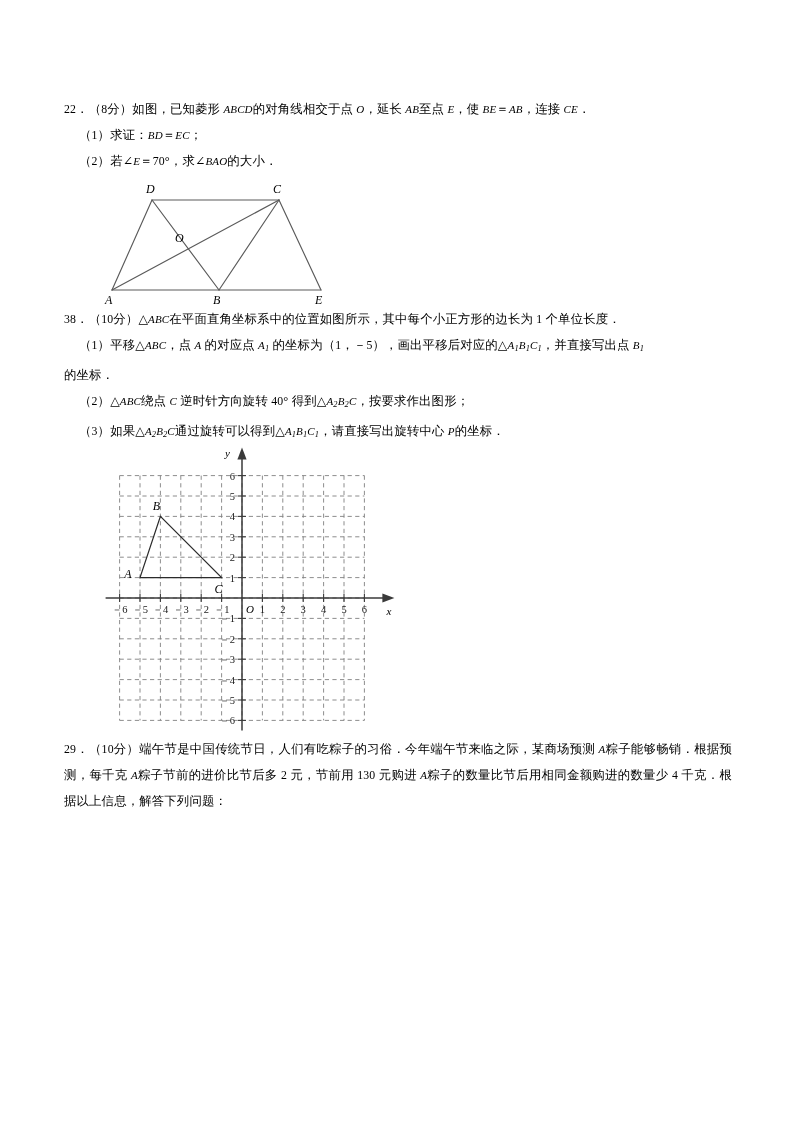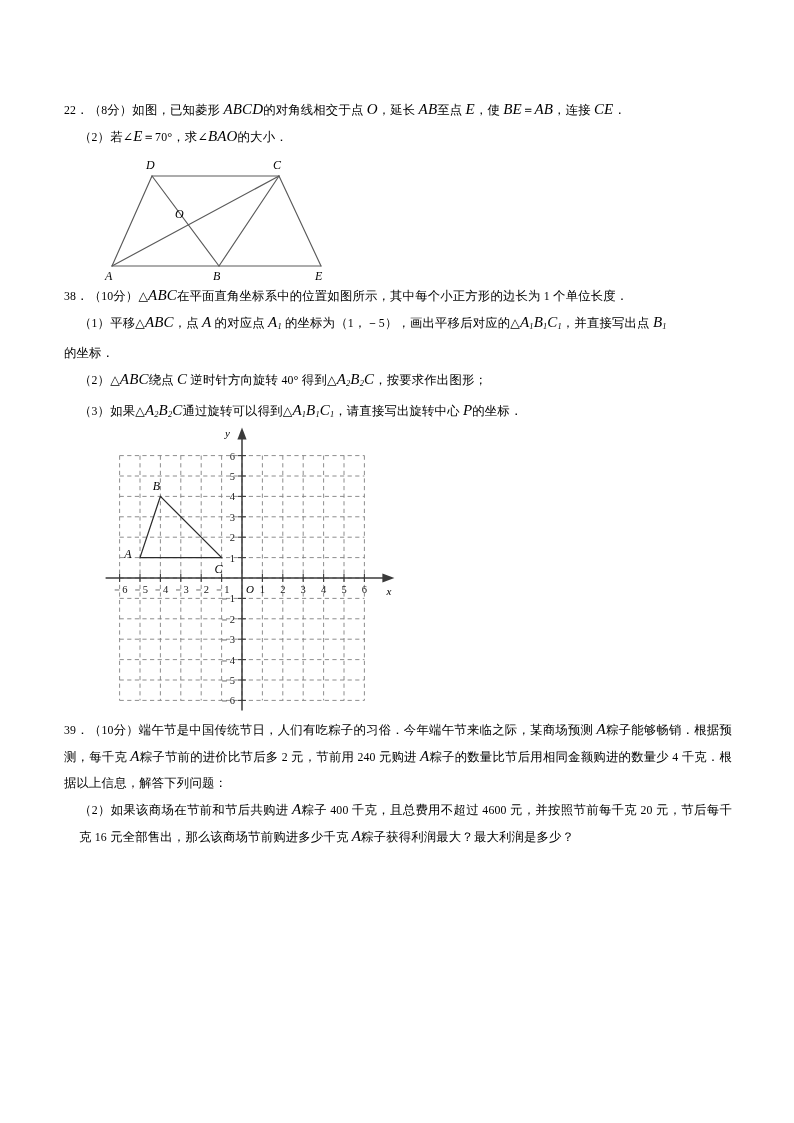--- a/index.html
+++ b/index.html
@@ -42,21 +42,21 @@
   }
   .qline.sub {
     padding-left: 15px;
   }
   .qline.cont {
     padding-left: 0px;
   }
   .var {
     font-family: "Liberation Serif", "DejaVu Serif", serif;
     font-style: italic;
-    font-size: 15px;
+    font-size: 11px;
   }
   .num {
     font-family: "Liberation Serif", "DejaVu Serif", serif;
     font-size: 11.8px;
   }
   .tri {
     font-size: 12.4px;
   }
   .sub-i {
     font-size: 8.4px;
@@ -102,20 +102,23 @@
 
 <div class="page">
   <div class="content">
 
     <div class="qline lead">
       <span class="num">22</span>．（<span class="num">8</span>分）如图，已知菱形
       <span class="var">ABCD</span>的对角线相交于点 <span class="var">O</span>，延长
       <span class="var">AB</span>至点 <span class="var">E</span>，使
       <span class="var">BE</span>＝<span class="var">AB</span>，连接
       <span class="var">CE</span>．
+    </div>
+    <div class="qline sub">
+      （<span class="num">1</span>）求证：<span class="var">BD</span>＝<span class="var">EC</span>；
     </div>
     <div class="qline sub">
       （<span class="num">2</span>）若∠<span class="var">E</span>＝<span class="num">70</span>°，求∠<span class="var">BAO</span>的大小．
     </div>
 
     <div class="fig22">
       <svg width="290" height="128" viewBox="0 0 290 128">
         <g stroke="#5a5a5a" stroke-width="1.15" fill="none" stroke-linecap="round">
 
           <line x1="30" y1="112" x2="239" y2="112"></line>
@@ -250,22 +253,19 @@
           <text x="156" y="159" class="axname" text-anchor="start">O</text>
           <polygon points="50,123.6 70.4,62.400000000000006 131.6,123.6" fill="none" stroke="#2b2b2b" stroke-width="1.25"></polygon>
           <text x="38" y="123.6" class="lbl" text-anchor="middle">A</text>
           <text x="66.4" y="56.400000000000006" class="lbl" text-anchor="middle">B</text>
           <text x="128.6" y="138.6" class="lbl" text-anchor="middle">C</text>
         </svg>
     </div>
 
     <div class="spacer4"></div>
     <div class="qline lead">
-      <span class="num">39</span>．（<span class="num">10</span>分）端午节是中国传统节日，人们有吃粽子的习俗．今年端午节来临之际，某商场预测 <span class="var">A</span>粽子能够畅销．根据预测，每千克 <span class="var">A</span>粽子节前的进价比节后多 <span class="num">2</span> 元，节前用 <span class="num">240</span> 元购进 <span class="var">A</span>粽子的数量比节后用相同金额购进的数量少 <span class="num">4</span> 千克．根据以上信息，解答下列问题：
-    </div>
-    <div class="qline sub">
-      （<span class="num">2</span>）如果该商场在节前和节后共购进 <span class="var">A</span>粽子 <span class="num">400</span> 千克，且总费用不超过 <span class="num">4600</span> 元，并按照节前每千克 <span class="num">20</span> 元，节后每千克 <span class="num">16</span> 元全部售出，那么该商场节前购进多少千克 <span class="var">A</span>粽子获得利润最大？最大利润是多少？
+      <span class="num">29</span>．（<span class="num">10</span>分）端午节是中国传统节日，人们有吃粽子的习俗．今年端午节来临之际，某商场预测 <span class="var">A</span>粽子能够畅销．根据预测，每千克 <span class="var">A</span>粽子节前的进价比节后多 <span class="num">2</span> 元，节前用 <span class="num">130</span> 元购进 <span class="var">A</span>粽子的数量比节后用相同金额购进的数量少 <span class="num">4</span> 千克．根据以上信息，解答下列问题：
     </div>
 
     <div class="spacer4"></div>
 
   </div>
 </div>
 
 </body></html>

